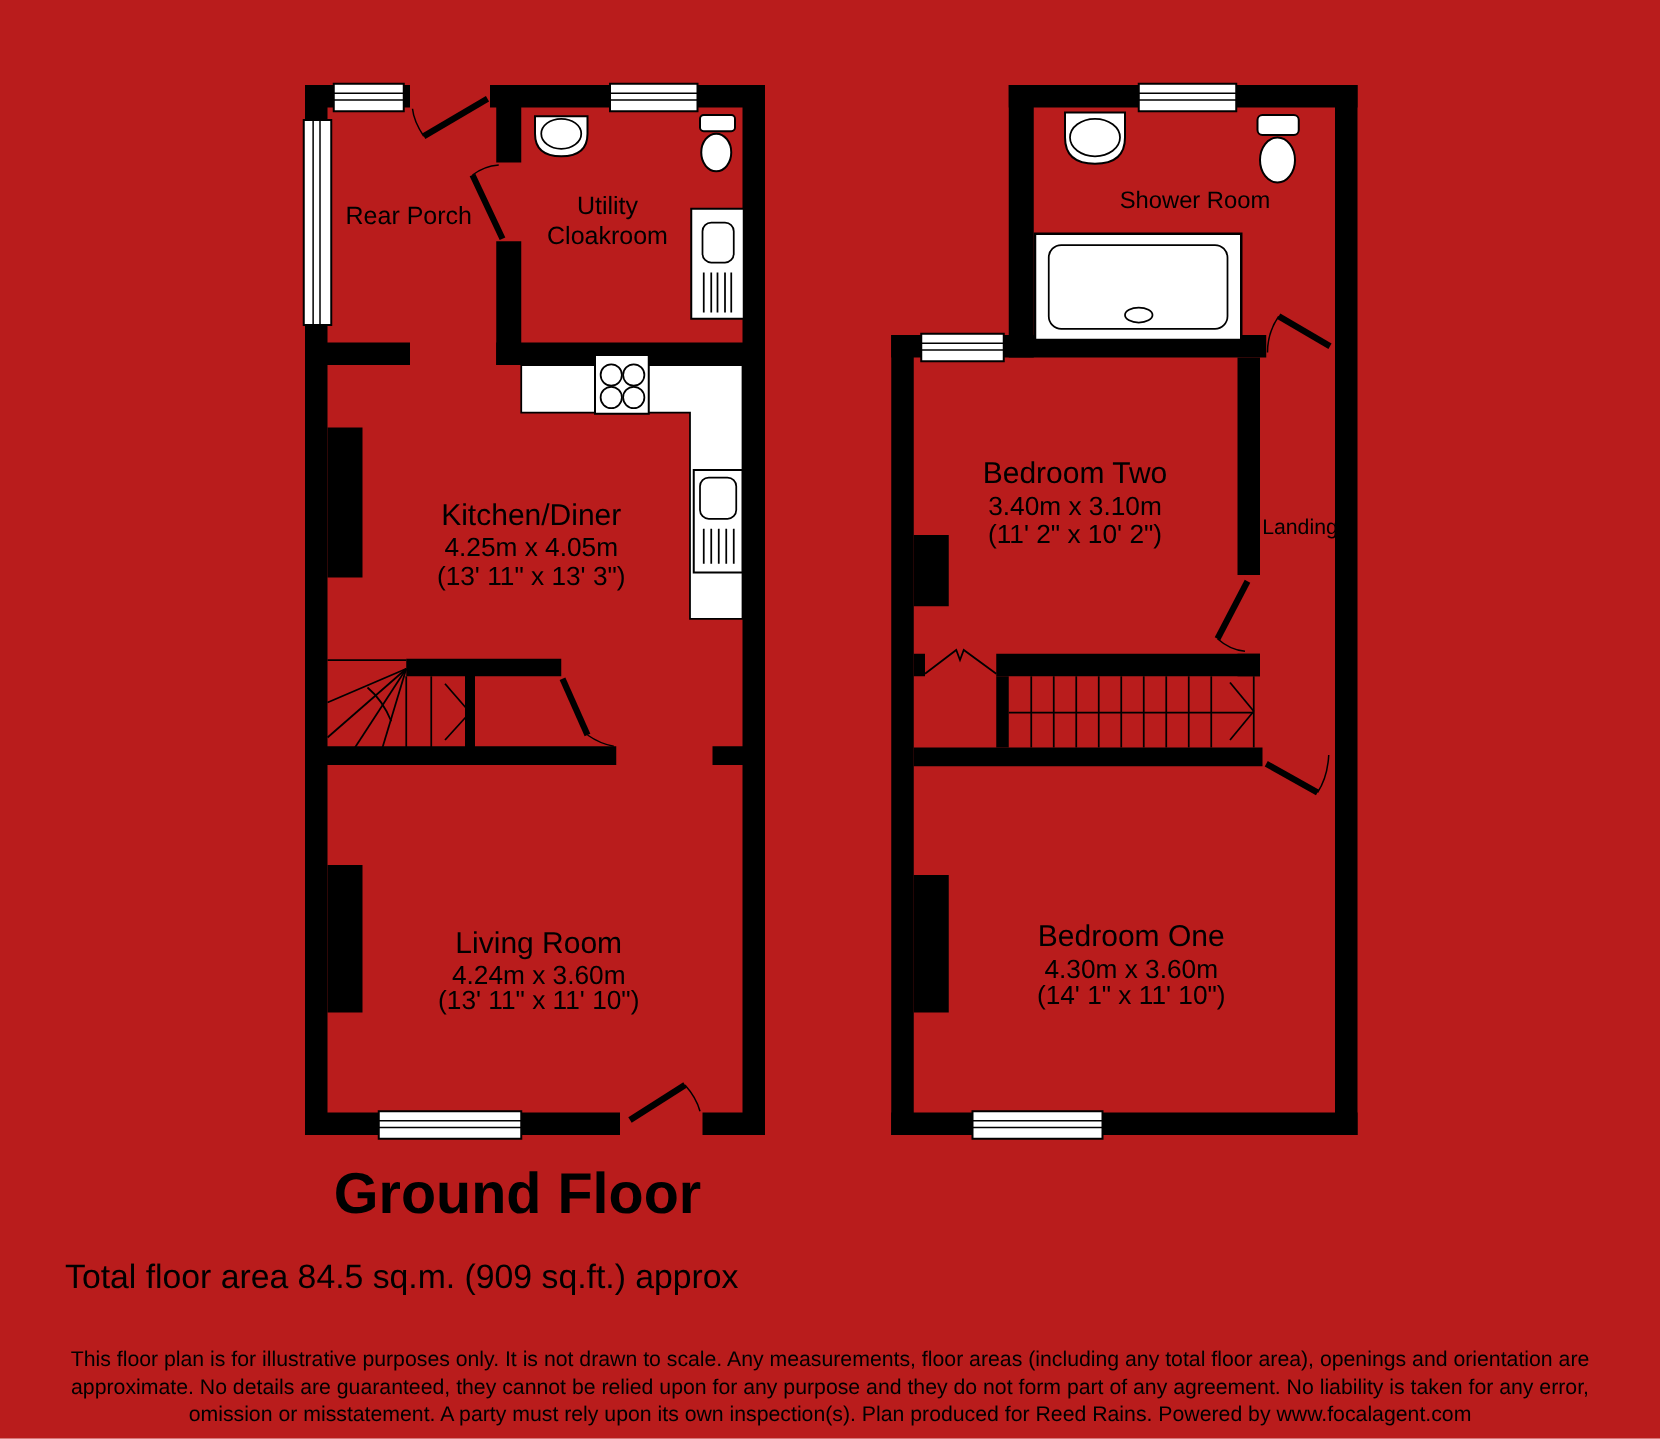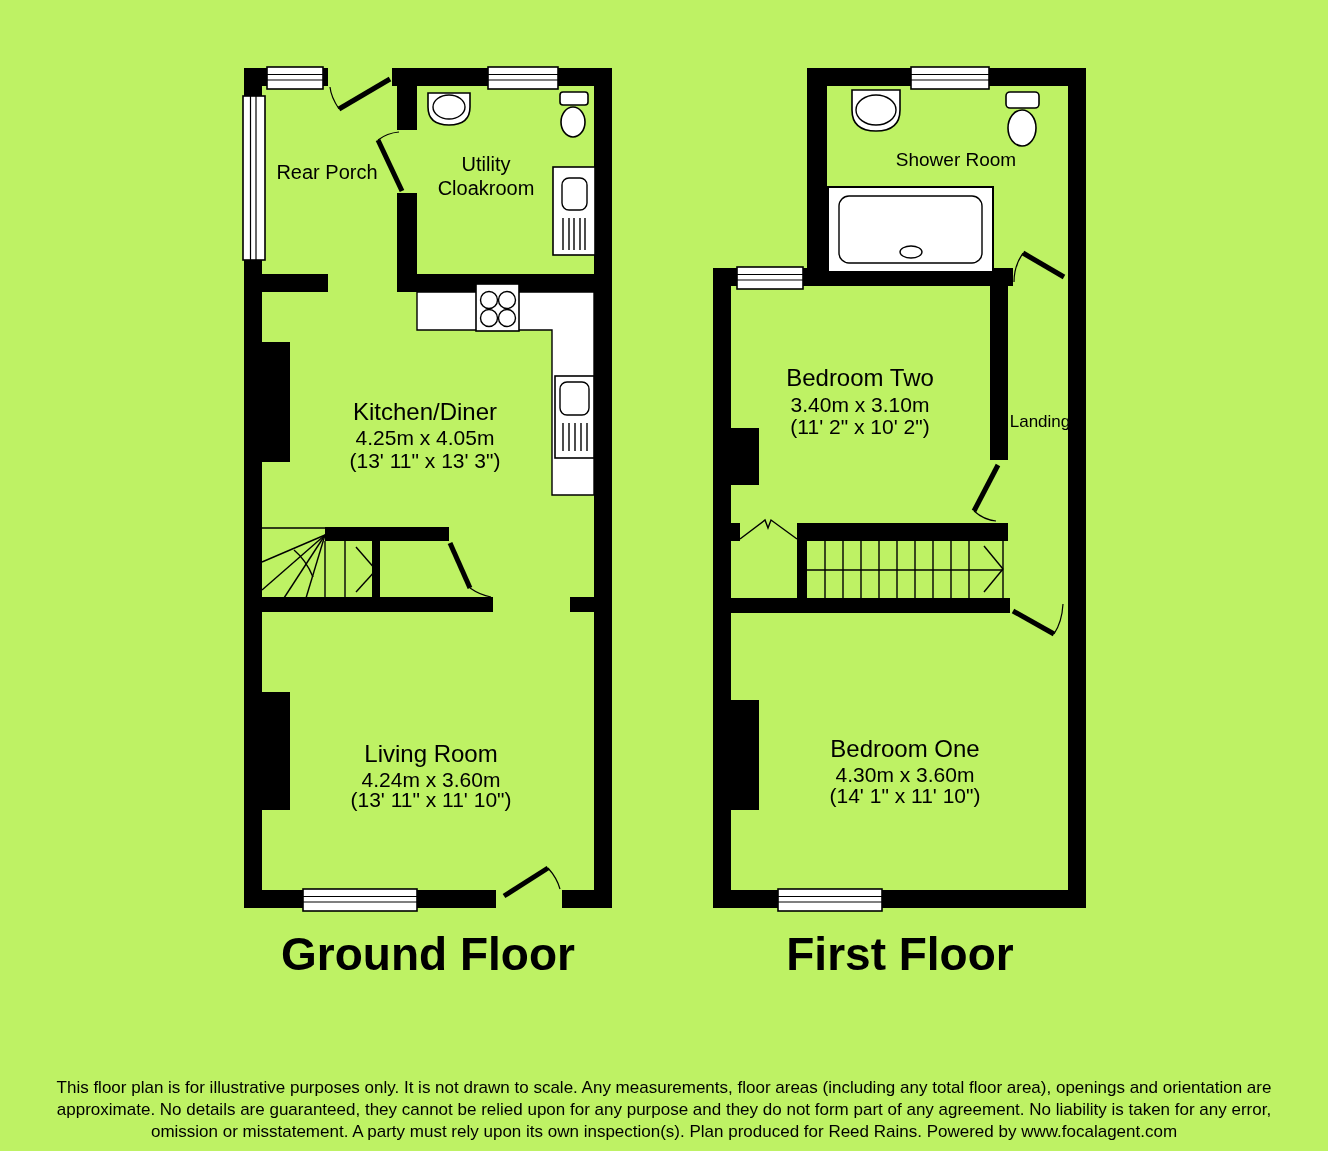--- a/index.html
+++ b/index.html
@@ -1,34 +1,34 @@
 <!DOCTYPE html>
 <html><head>
 <meta charset="utf-8">
 <style>
   html,body{margin:0;padding:0;background:#fff;}
-  #canvas{position:relative;width:1328px;height:1151px;background:#bef264;overflow:hidden;
+  #canvas{position:relative;width:1328px;height:1151px;background:#b91c1c;overflow:hidden;
           font-family:"Liberation Sans",sans-serif;color:#000;}
   #plan-svg{position:absolute;left:0;top:0;}
   svg text{font-family:"Liberation Sans",sans-serif;fill:#000;text-anchor:middle;}
   .room-title{font-size:24px;}
   .room-dim{font-size:21px;}
   .label-20{font-size:20px;}
   .label-19{font-size:19px;}
   .label-17{font-size:17px;}
   .wall{fill:#000;stroke:none;}
   .thin{stroke:#000;stroke-width:1.4;fill:none;}
   .fixture{stroke:#000;stroke-width:1.6;fill:#fff;}
   .fixline{stroke:#000;stroke-width:1.4;fill:none;}
   .win{fill:#fff;stroke:#000;stroke-width:1.6;}
   .winline{stroke:#000;stroke-width:1.2;}
   .leaf{stroke:#000;stroke-width:5;fill:none;}
   .arc{stroke:#000;stroke-width:1.2;fill:none;}
   .floor-title{position:absolute;font-size:46px;font-weight:bold;text-align:center;letter-spacing:0px;}
-  #ground-title{left:228px;top:927px;width:400px;}
+  #ground-title{left:214px;top:927px;width:400px;}
   #first-title{left:700px;top:927px;width:400px;}
   #total-area{position:absolute;left:52px;top:1006px;font-size:27px;}
   #disclaimer{position:absolute;left:48px;top:1057px;width:1232px;font-size:17px;line-height:22px;text-align:center;margin-top:20px;}
 </style>
 </head>
 <body>
 
 <div id="canvas">
 
 <svg id="plan-svg" width="1328" height="920" viewBox="0 0 1328 920">
@@ -238,18 +238,18 @@
     <text class="room-dim" x="860" y="412">3.40m x 3.10m</text>
     <text class="room-dim" x="860" y="434">(11' 2" x 10' 2")</text>
     <text class="label-17" x="1040" y="427">Landing</text>
     <text class="room-title" x="905" y="757">Bedroom One</text>
     <text class="room-dim" x="905" y="782">4.30m x 3.60m</text>
     <text class="room-dim" x="905" y="803">(14' 1" x 11' 10")</text>
   </g>
 </svg>
 
 <div id="ground-title" class="floor-title">Ground Floor</div>
-<div id="first-title" class="floor-title">First Floor</div>
-
+
+<div id="total-area">Total floor area 84.5 sq.m. (909 sq.ft.) approx</div>
 
 <div id="disclaimer">This floor plan is for illustrative purposes only. It is not drawn to scale. Any measurements, floor areas (including any total floor area), openings and orientation are approximate. No details are guaranteed, they cannot be relied upon for any purpose and they do not form part of any agreement. No liability is taken for any error, omission or misstatement. A party must rely upon its own inspection(s). Plan produced for Reed Rains. Powered by www.focalagent.com</div>
 
 </div>
 
 </body></html>

